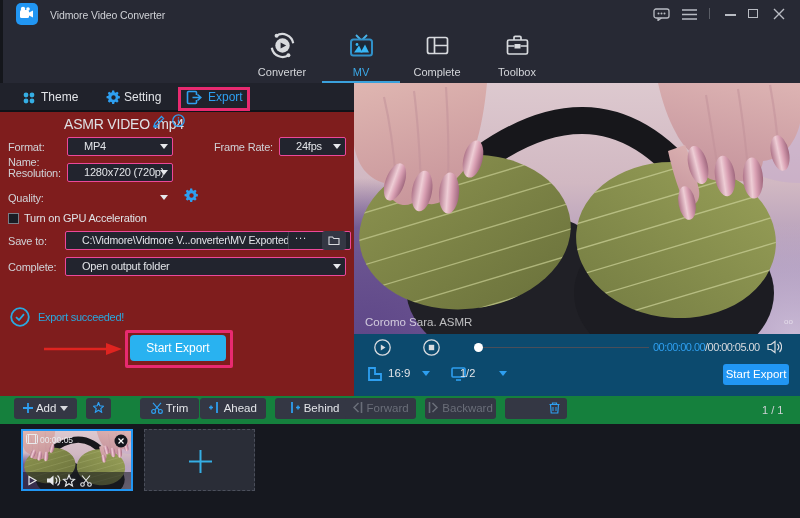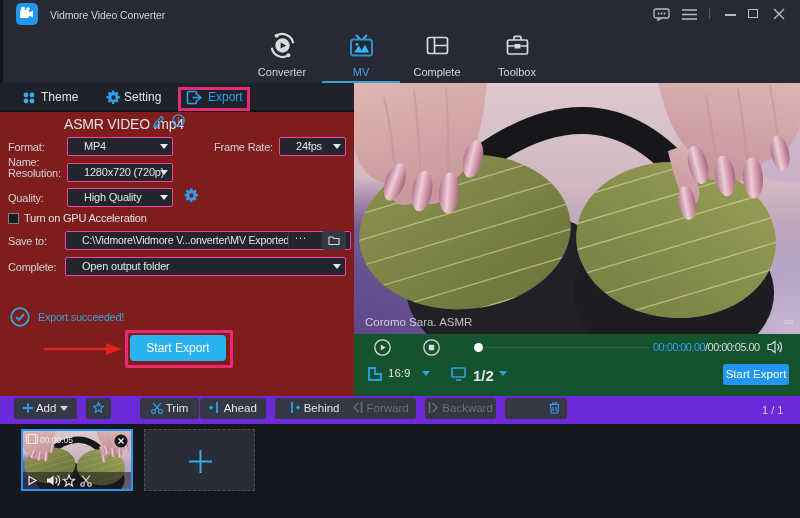--- a/index.html
+++ b/index.html
@@ -13,22 +13,22 @@
   .mvline{position:absolute;left:322px;top:81px;width:78px;height:3px;background:#3ba1dc;}
   .panel{position:absolute;left:0;top:83px;width:354px;height:313px;background:#7f1d1d;}
   .tabrow{position:absolute;left:0;top:0;width:354px;height:29px;background:#20222b;border-bottom:2px solid #101218;}
   .tabtxt{position:absolute;top:7px;font-size:12px;color:#e2e4e8;}
   .lbl{position:absolute;left:8px;font-size:11px;letter-spacing:-0.2px;color:#d0d2d7;}
   .val{font-size:11px;letter-spacing:-0.2px;color:#dfe1e5;}
   .dd{position:absolute;height:19px;background:#22242e;border:1px solid #ec4899;border-radius:2px;color:#e2e4e8;font-size:11px;letter-spacing:-0.2px;line-height:17px;padding-left:16px;white-space:nowrap;overflow:hidden;}
   .caret{position:absolute;width:0;height:0;border-left:4.5px solid transparent;border-right:4.5px solid transparent;border-top:5px solid #e6e8ec;}
   .pinkbox{position:absolute;border:3px solid #e82a70;}
   .bluebtn{position:absolute;background:#29b2f0;color:#fff;text-align:center;}
-  .controls{position:absolute;left:354px;top:334px;width:446px;height:62px;background:#14532d;}
-  .toolbar{position:absolute;left:0;top:396px;width:800px;height:28px;background:#6d28d9;}
+  .controls{position:absolute;left:354px;top:334px;width:446px;height:62px;background:#0c4a6e;}
+  .toolbar{position:absolute;left:0;top:396px;width:800px;height:28px;background:#15803d;}
   .tbtn{position:absolute;top:2px;height:21px;background:#343744;border-radius:3px;color:#e3e5e9;font-size:11.5px;line-height:21px;text-align:center;}
   .thumbs{position:absolute;left:0;top:424px;width:800px;height:94px;background:#16181f;}
 </style>
 </head>
 <body>
 <div id="app">
 
   <div class="titlenav"></div>
   <div class="leftedge"></div>
 
@@ -130,21 +130,20 @@
     <div class="caret" style="left:160px;top:61px;"></div>
     <div class="lbl" style="left:182px;top:58px;padding-left:32px;">Frame Rate:</div>
     <div class="dd" style="left:279px;top:54px;width:67px;">24fps</div>
     <div class="caret" style="left:333px;top:61px;"></div>
 
     <div class="lbl" style="top:84px;">Resolution:</div>
     <div class="dd" style="left:67px;top:80px;width:106px;">1280x720 (720p)</div>
     <div class="caret" style="left:160px;top:87px;"></div>
 
     <div class="lbl" style="top:109px;">Quality:</div>
-    <div class="dd" style="left:67px;top:105px;width:106px;">High Quality</div>
     <div class="caret" style="left:160px;top:112px;"></div>
     <svg class="abs" style="left:184px;top:105px" width="15" height="15" viewBox="0 0 24 24">
       <path fill="#2e9ff0" d="M12 8.5a3.5 3.5 0 1 0 0 7 3.5 3.5 0 0 0 0-7zm9.4 5.4l-2-.3a7.4 7.4 0 0 1-.8 1.9l1.2 1.7a.9.9 0 0 1-.1 1.2l-1.3 1.3a.9.9 0 0 1-1.2.1l-1.7-1.2a7.4 7.4 0 0 1-1.9.8l-.3 2a.9.9 0 0 1-.9.8h-1.8a.9.9 0 0 1-.9-.8l-.3-2a7.4 7.4 0 0 1-1.9-.8l-1.7 1.2a.9.9 0 0 1-1.2-.1l-1.3-1.3a.9.9 0 0 1-.1-1.2l1.2-1.7a7.4 7.4 0 0 1-.8-1.9l-2-.3a.9.9 0 0 1-.8-.9v-1.8a.9.9 0 0 1 .8-.9l2-.3a7.4 7.4 0 0 1 .8-1.9L3.2 5.6a.9.9 0 0 1 .1-1.2l1.3-1.3a.9.9 0 0 1 1.2-.1l1.7 1.2a7.4 7.4 0 0 1 1.9-.8l.3-2a.9.9 0 0 1 .9-.8h1.8a.9.9 0 0 1 .9.8l.3 2a7.4 7.4 0 0 1 1.9.8l1.7-1.2a.9.9 0 0 1 1.2.1l1.3 1.3a.9.9 0 0 1 .1 1.2l-1.2 1.7a7.4 7.4 0 0 1 .8 1.9l2 .3a.9.9 0 0 1 .8.9v1.8a.9.9 0 0 1-.8.9z"></path>
     </svg>
 
     <div class="abs" style="left:8px;top:130px;width:11px;height:11px;border:1px solid #7a7d86;background:#1a1c24;"></div>
     <div class="abs val" style="left:24px;top:129px;">Turn on GPU Acceleration</div>
 
     <div class="lbl" style="top:152px;">Save to:</div>
     <div class="dd" style="left:65px;top:148px;width:286px;font-size:10.6px;">C:\Vidmore\Vidmore V...onverter\MV Exported</div>
@@ -312,21 +311,21 @@
 
     <svg class="abs" style="left:13px;top:32px" width="16" height="16" viewBox="0 0 16 16">
       <path d="M2 2 V14 H14 V8 H8 V2 Z" fill="none" stroke="#2e9ff0" stroke-width="1.8"></path>
     </svg>
     <div class="abs" style="left:34px;top:33px;font-size:11.5px;color:#e2e4e8;">16:9</div>
     <div class="caret" style="left:68px;top:37px;border-top-color:#2e9ff0;"></div>
     <svg class="abs" style="left:97px;top:33px" width="15" height="14" viewBox="0 0 15 14">
       <rect x="1" y="1" width="13" height="9" rx="1" fill="none" stroke="#2e9ff0" stroke-width="1.6"></rect>
       <path d="M5 13 H10" stroke="#2e9ff0" stroke-width="1.6"></path>
     </svg>
-    <div class="abs" style="left:119px;top:33px;font-size:15px;color:#e2e4e8;font-weight:bold;">1/2</div>
+    <div class="abs" style="left:106px;top:33px;font-size:11px;color:#e2e4e8;">1/2</div>
     <div class="caret" style="left:145px;top:37px;border-top-color:#2e9ff0;"></div>
     <div class="bluebtn" style="left:369px;top:30px;width:66px;height:21px;border-radius:3px;font-size:11.5px;line-height:21px;background:#2196f3;">Start Export</div>
   </div>
 
   <div class="toolbar">
     <div class="tbtn" style="left:14px;width:63px;">
       <svg style="vertical-align:-1px" width="10" height="10" viewBox="0 0 10 10">
           <path d="M5 0 V10 M0 5 H10" stroke="#2e9ff0" stroke-width="1.8"></path>
         </svg>
       Add <svg style="vertical-align:1px" width="8" height="5" viewBox="0 0 8 5">

